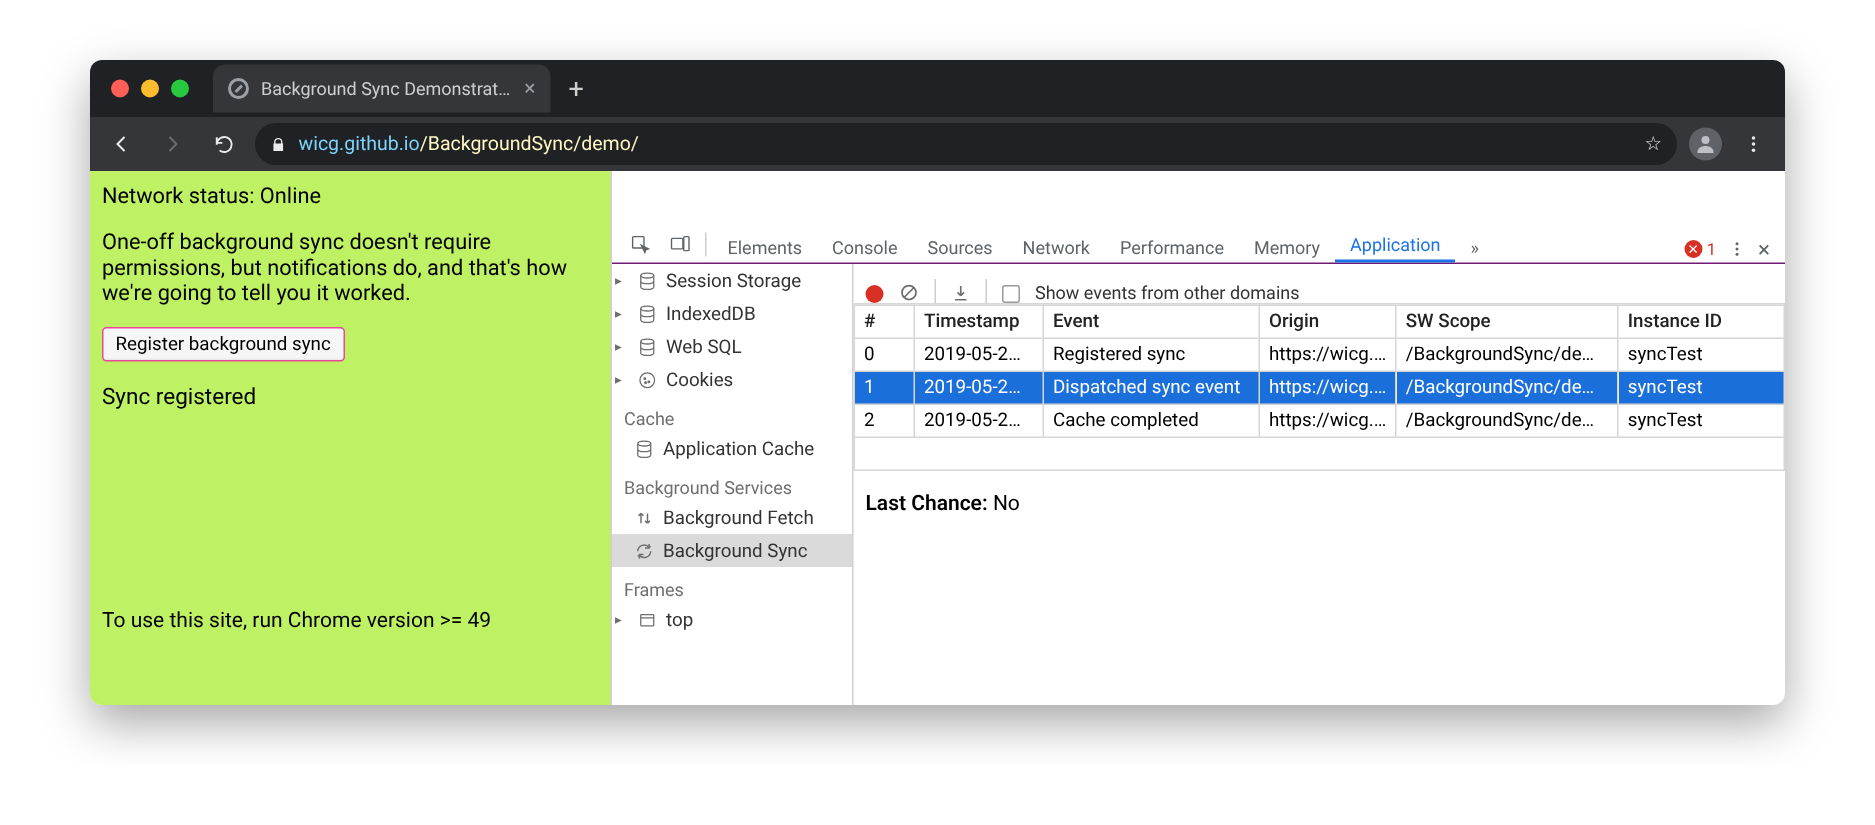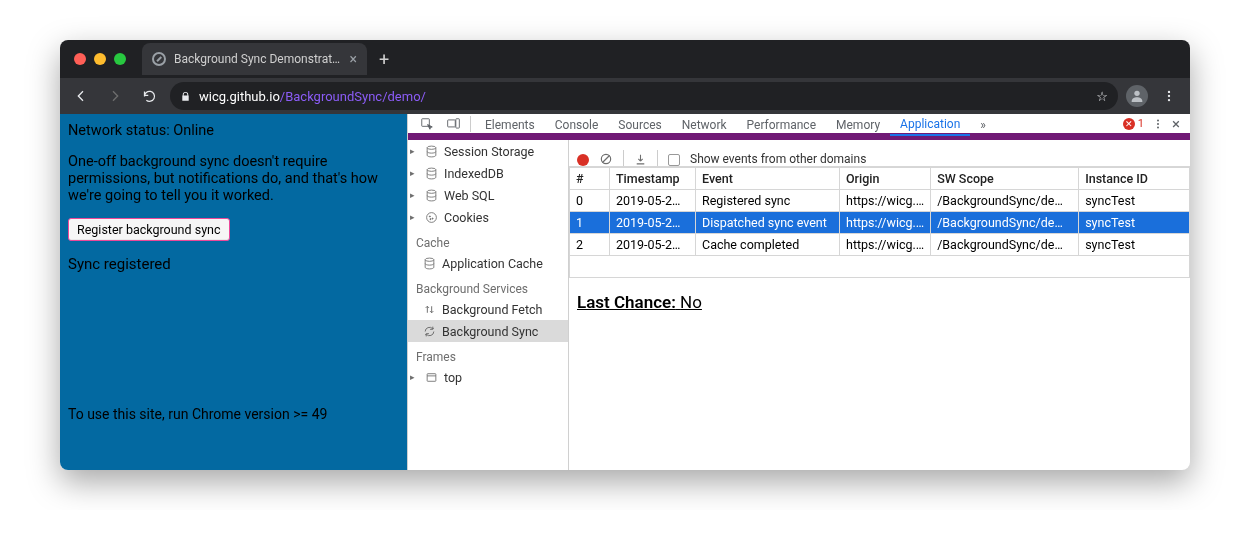--- a/index.html
+++ b/index.html
@@ -12,28 +12,28 @@
   .tab { display:flex; align-items:center; background:#35363a; height:32px; padding:0 10px; margin-left:6px; border-radius:8px 8px 0 0; color:#cfcfcf; font-size:12px; gap:8px; max-width:225px;}
   .tab .favicon { width:14px; height:14px; border-radius:50%; border:2px solid #9aa0a6; position:relative; flex:0 0 auto;}
   .tab .favicon::after{content:""; position:absolute; width:1.5px; height:6px; background:#9aa0a6; left:50%; top:50%; transform:translate(-50%,-50%) rotate(45deg); transform-origin:center;}
   .tab .title{white-space:nowrap; overflow:hidden; text-overflow:ellipsis;}
   .tab-close { color:#9aa0a6; font-size:14px; margin-left:auto;}
   .newtab { color:#cfcfcf; font-size:18px; padding:0 12px; cursor:pointer;}
   .toolbar { height:36px; background:#35363a; display:flex; align-items:center; padding:0 8px; color:#9aa0a6; gap:8px;}
   .tbtn{ width:26px; height:26px; display:flex; align-items:center; justify-content:center; cursor:pointer; border-radius:50%;}
   .addr { flex:1; height:28px; background:#202124; border-radius:14px; display:flex; align-items:center; padding:0 10px; color:#cfcfcf; font-size:13px; gap:8px;}
   .lock{ width:11px; height:11px; }
-  .addr .host{color:#ffffff;} .addr .path{color:#8b5cf6;}
+  .addr .host{color:#7dd3fc;} .addr .path{color:#fef9c3;}
   .avatar{ width:22px; height:22px; border-radius:50%; background:#5f6368; display:flex; align-items:center; justify-content:center;}
   .avatar svg{width:16px;height:16px;fill:#bdc1c6;}
   .content-row { flex:1; display:flex; min-height:0;}
-  .page { flex: 0 0 348px; padding: 8px 8px; font-size:14.5px; color:#000; background:#0369a1; border-right:1px solid #cfcfcf; display:flex; flex-direction:column; gap:14px;}
+  .page { flex: 0 0 348px; padding: 8px 8px; font-size:14.5px; color:#000; background:#bef264; border-right:1px solid #cfcfcf; display:flex; flex-direction:column; gap:14px;}
   .page .btn { display:inline-block; border:1px solid #ec4899; border-radius:3px; background:#f6f6f6; padding:3px 8px; font-size:12.5px; box-shadow:inset 0 -1px 0 rgba(0,0,0,.05);}  
   .devtools { flex:1; display:flex; flex-direction:column; min-width:0;}
-  .dt-tabs { height:26px; border-bottom:7px solid #701a75; display:flex; align-items:center; padding:0 6px; gap:0; font-size:12px; color:#5f6368;}
+  .dt-tabs { height:26px; border-bottom:1px solid #701a75; display:flex; align-items:flex-end; padding:0 6px; gap:0; font-size:12px; color:#5f6368;margin-top:36px;}
   .dt-tabs .tbtn{height:100%;}
   .dt-tab { padding: 5px 10px 3px; cursor:pointer;}
   .dt-tab.active { color:#1a73e8; border-bottom:2px solid #1a73e8;}
   .dt-tabs .spacer{flex:1;}
   .dt-right { display:flex; align-items:center; gap:8px; padding-right:4px;}
   .errbadge { display:flex; align-items:center; gap:3px; color:#d93025; font-size:11px;}
   .errbadge .c{width:12px;height:12px;border-radius:50%;background:#d93025;color:#fff;display:flex;align-items:center;justify-content:center;font-size:9px;}
   .dt-body { flex:1; display:flex; min-height:0;}
   .sidebar { width:161px; border-right:1px solid #d0d0d0; font-size:12.5px; color:#333; overflow:auto;}
   .sb-item { height:22px; display:flex; align-items:center; gap:6px; padding:0 6px 0 14px; cursor:pointer; white-space:nowrap;}
@@ -45,21 +45,21 @@
   .main-toolbar{ height:27px; border-bottom:1px solid #d7d7d7; display:flex; align-items:flex-end; gap:10px; padding:0 8px; font-size:12px; color:#333;}
   .recdot{ width:12px; height:12px; border-radius:50%; background:#d93025;}
   .tb-ico{ color:#6e6e6e; }
   .chk{ width:12px; height:12px; border:1px solid #999; border-radius:2px; }
   .grid { width:100%; border-collapse:collapse; font-size:12.5px;}
   .grid th, .grid td { border:1px solid #d6d6d6; padding:3px 6px; text-align:left; white-space:nowrap; overflow:hidden; text-overflow:ellipsis;}
   .grid th{ font-weight:500; background:#fff; color:#222; height:22px;}
   .grid td{ height:22px;}
   .grid tr.sel td{ background:#1a6fdb; color:#fff;}
   .col0{width:40px;} .col1{width:86px;} .col2{width:144px;} .col3{width:87px;} .col4{width:148px;}
-  .details { padding:14px 8px; font-size:17px;text-decoration:underline;}
+  .details { padding:14px 8px; font-size:14px;}
   .details b{font-weight:600;}
   svg{display:block;}
 </style>
 </head>
 <body>
 
 <div class="window">
 
   <div class="titlebar">
     <div class="traffic">

